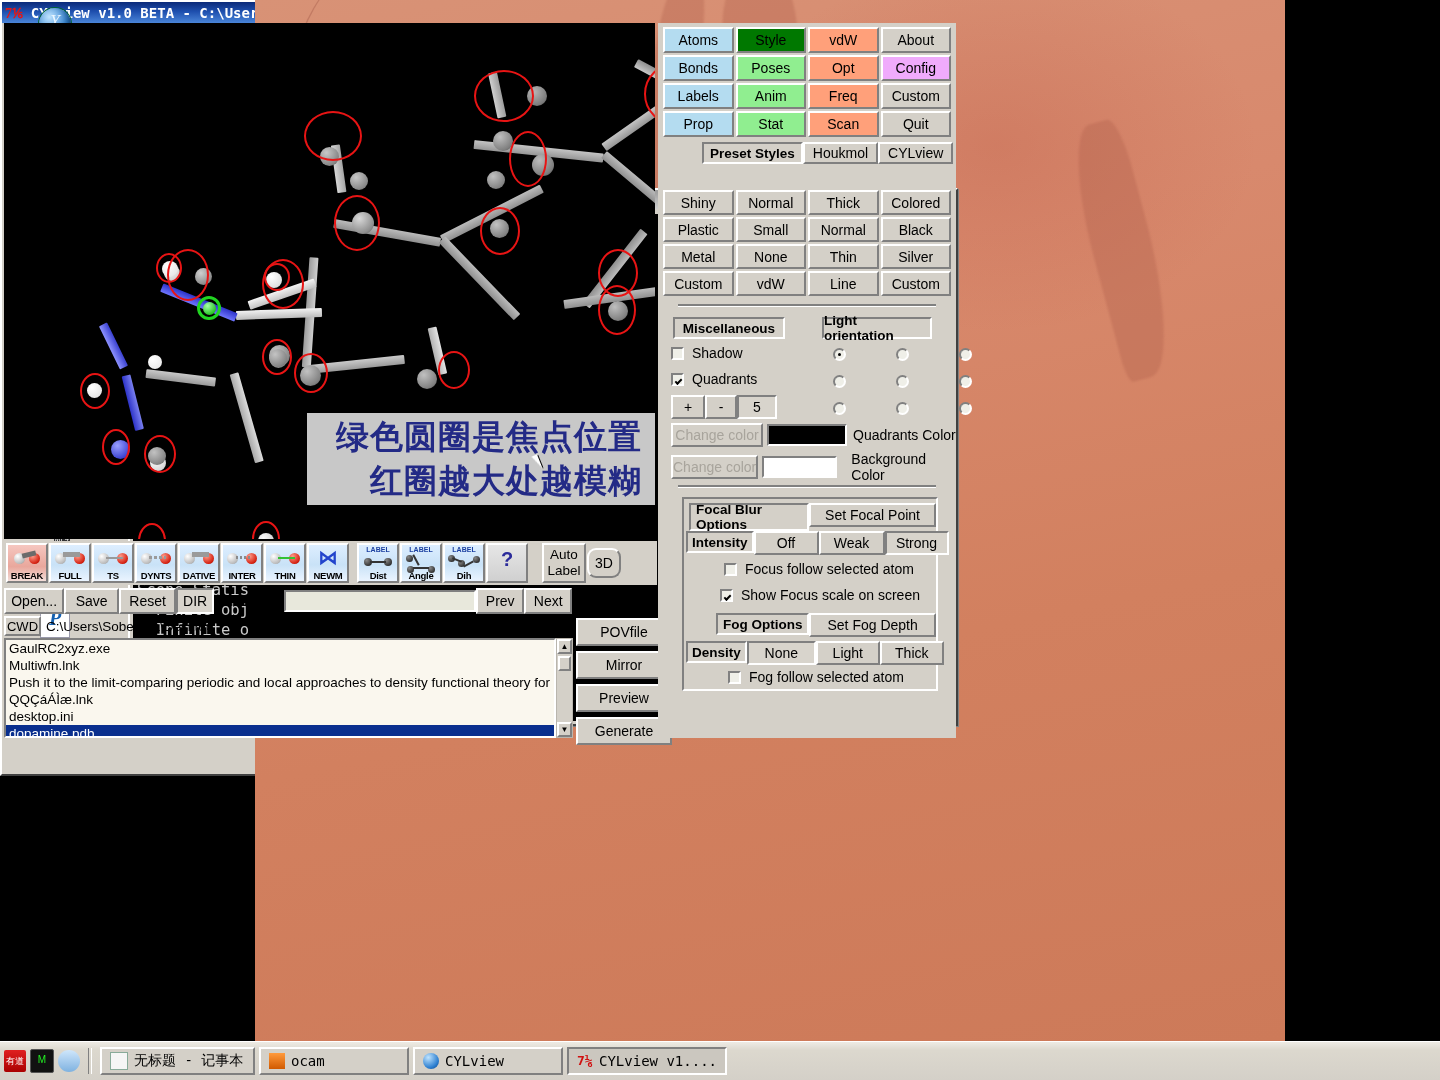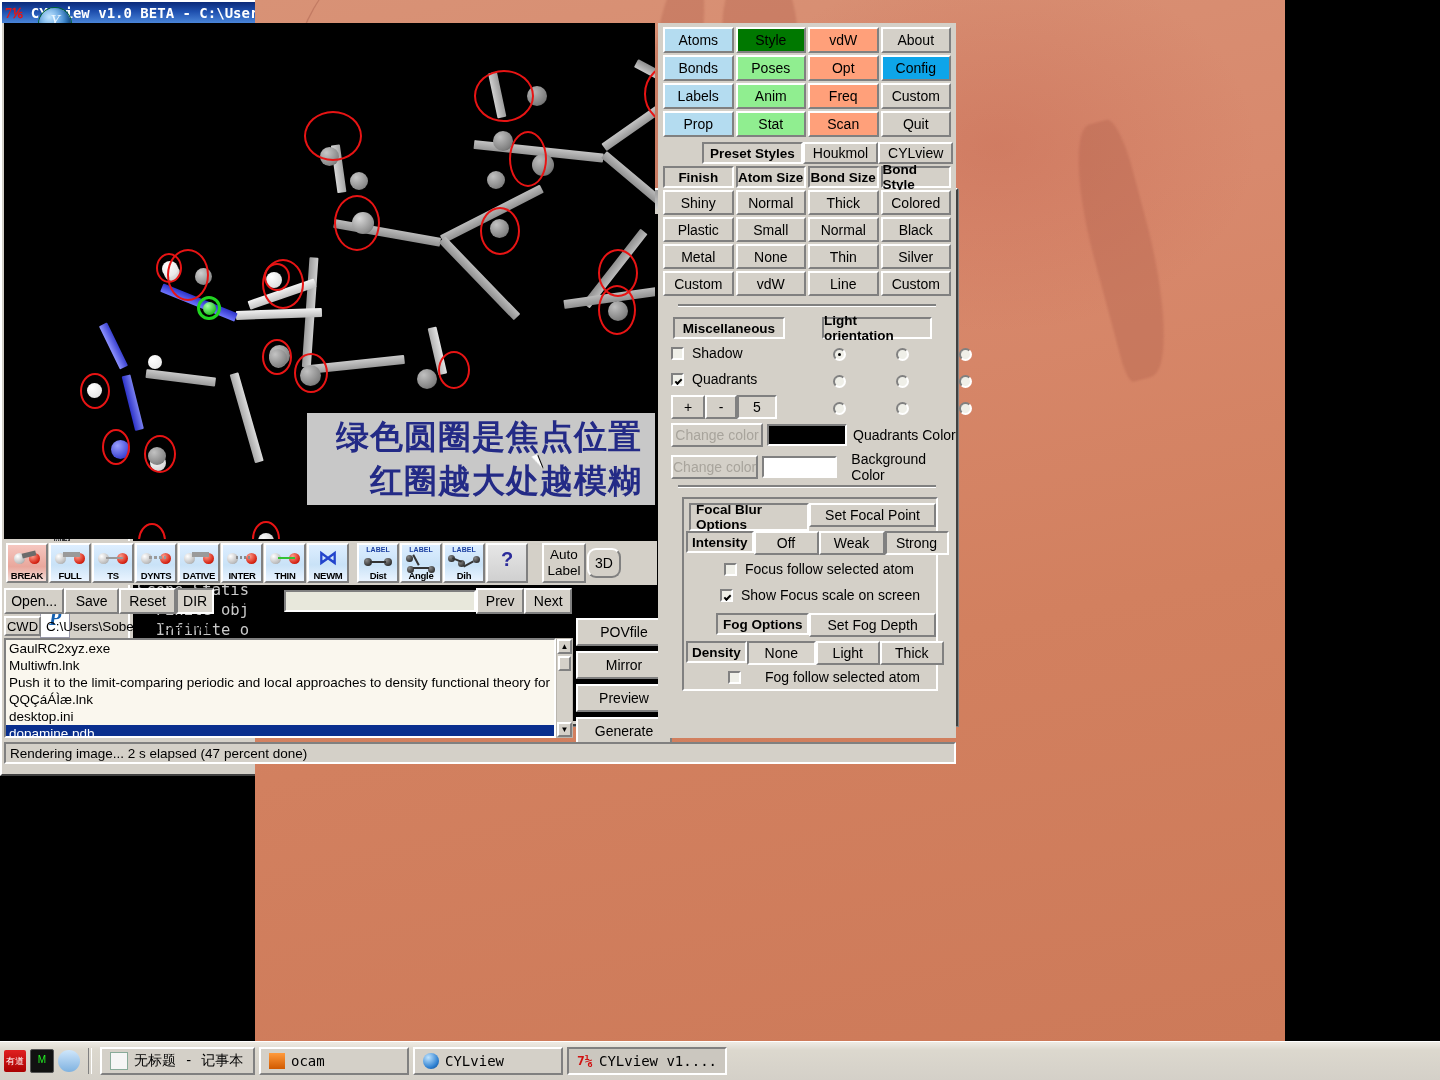--- a/index.html
+++ b/index.html
@@ -580,57 +580,48 @@
     <div class="sb-arrow" style="width:15px;height:15px;">▲</div>
     <div style="width:13px;height:15px;margin:2px 1px;background:#d4d0c8;border:2px solid;border-color:#ffffff #808080 #808080 #ffffff;box-sizing:border-box;"></div>
     <div class="sb-arrow" style="width:15px;height:15px;position:absolute;bottom:0;">▼</div>
   </div>
 
   <div class="btn rightbtn" style="top:618px;">POVfile</div>
   <div class="btn rightbtn" style="top:651px;">Mirror</div>
   <div class="btn rightbtn" style="top:684px;">Preview</div>
   <div class="btn rightbtn" style="top:717px;">Generate</div>
 
-  <div id="statusbar">
-    <span>Rendering image... 2 s elapsed (47 percent done)</span>
-  </div>
 
   <div id="rpanel">
 
     <div class="grid4" style="position:absolute;left:5px;top:4px;width:288px;">
       <div class="mbtn" style="background:#b4dcf0;">Atoms</div>
       <div class="mbtn" style="background:#007800;">Style</div>
       <div class="mbtn" style="background:#ffa07a;">vdW</div>
       <div class="mbtn" style="background:#d4d0c8;">About</div>
       <div class="mbtn" style="background:#b4dcf0;">Bonds</div>
       <div class="mbtn" style="background:#90ee90;">Poses</div>
       <div class="mbtn" style="background:#ffa07a;">Opt</div>
-      <div class="mbtn" style="background:#0ea5e9;">Config</div>
+      <div class="mbtn" style="background:#f0abfc;">Config</div>
       <div class="mbtn" style="background:#b4dcf0;">Labels</div>
       <div class="mbtn" style="background:#90ee90;">Anim</div>
       <div class="mbtn" style="background:#ffa07a;">Freq</div>
       <div class="mbtn" style="background:#d4d0c8;">Custom</div>
       <div class="mbtn" style="background:#b4dcf0;">Prop</div>
       <div class="mbtn" style="background:#90ee90;">Stat</div>
       <div class="mbtn" style="background:#ffa07a;">Scan</div>
       <div class="mbtn" style="background:#d4d0c8;">Quit</div>
     </div>
 
     <div style="position:absolute;left:44px;top:119px;display:flex;">
       <div class="lbl-sunken" style="height:22px;padding:0 6px;">Preset Styles</div>
       <div class="btn" style="height:22px;padding:0 8px;">Houkmol</div>
       <div class="btn" style="height:22px;padding:0 8px;">CYLview</div>
     </div>
 
-    <div class="grid4" style="position:absolute;left:5px;top:143px;width:288px;">
-      <div class="lbl-sunken" style="height:22px;">Finish</div>
-      <div class="lbl-sunken" style="height:22px;">Atom Size</div>
-      <div class="lbl-sunken" style="height:22px;">Bond Size</div>
-      <div class="lbl-sunken" style="height:22px;">Bond Style</div>
-    </div>
 
     <div class="grid4" style="position:absolute;left:5px;top:167px;width:288px;">
       <div class="mbtn" style="height:25px;">Shiny</div>
       <div class="mbtn" style="height:25px;">Normal</div>
       <div class="mbtn" style="height:25px;">Thick</div>
       <div class="mbtn" style="height:25px;">Colored</div>
 
       <div class="mbtn pressed" style="height:25px;">Plastic</div>
       <div class="mbtn pressed" style="height:25px;">Small</div>
       <div class="mbtn" style="height:25px;">Normal</div>
@@ -714,21 +705,21 @@
       <div style="position:absolute;left:32px;top:114px;display:flex;">
         <div class="lbl-sunken" style="height:22px;padding:0 5px;">Fog Options</div>
         <div class="btn" style="height:24px;padding:0 16px;">Set Fog Depth</div>
       </div>
       <div style="position:absolute;left:2px;top:142px;display:flex;">
         <div class="lbl-sunken" style="height:22px;padding:0 4px;">Density</div>
         <div class="btn pressed" style="width:69px;height:24px;">None</div>
         <div class="btn" style="width:64px;height:24px;">Light</div>
         <div class="btn" style="width:64px;height:24px;">Thick</div>
       </div>
-      <div style="position:absolute;left:44px;top:170px;display:flex;align-items:center;gap:24px;">
+      <div style="position:absolute;left:44px;top:170px;display:flex;align-items:center;gap:8px;">
         <div class="chk"></div>
         <span style="font-size:14px;">Fog follow selected atom</span>
       </div>
     </div>
 
   </div>
 </div>
 
 <div id="taskbar">
   <div class="tray-ic" style="background:linear-gradient(180deg,#e02020,#a00);color:#fff;font-size:9px;text-align:center;line-height:22px;">有道</div>

